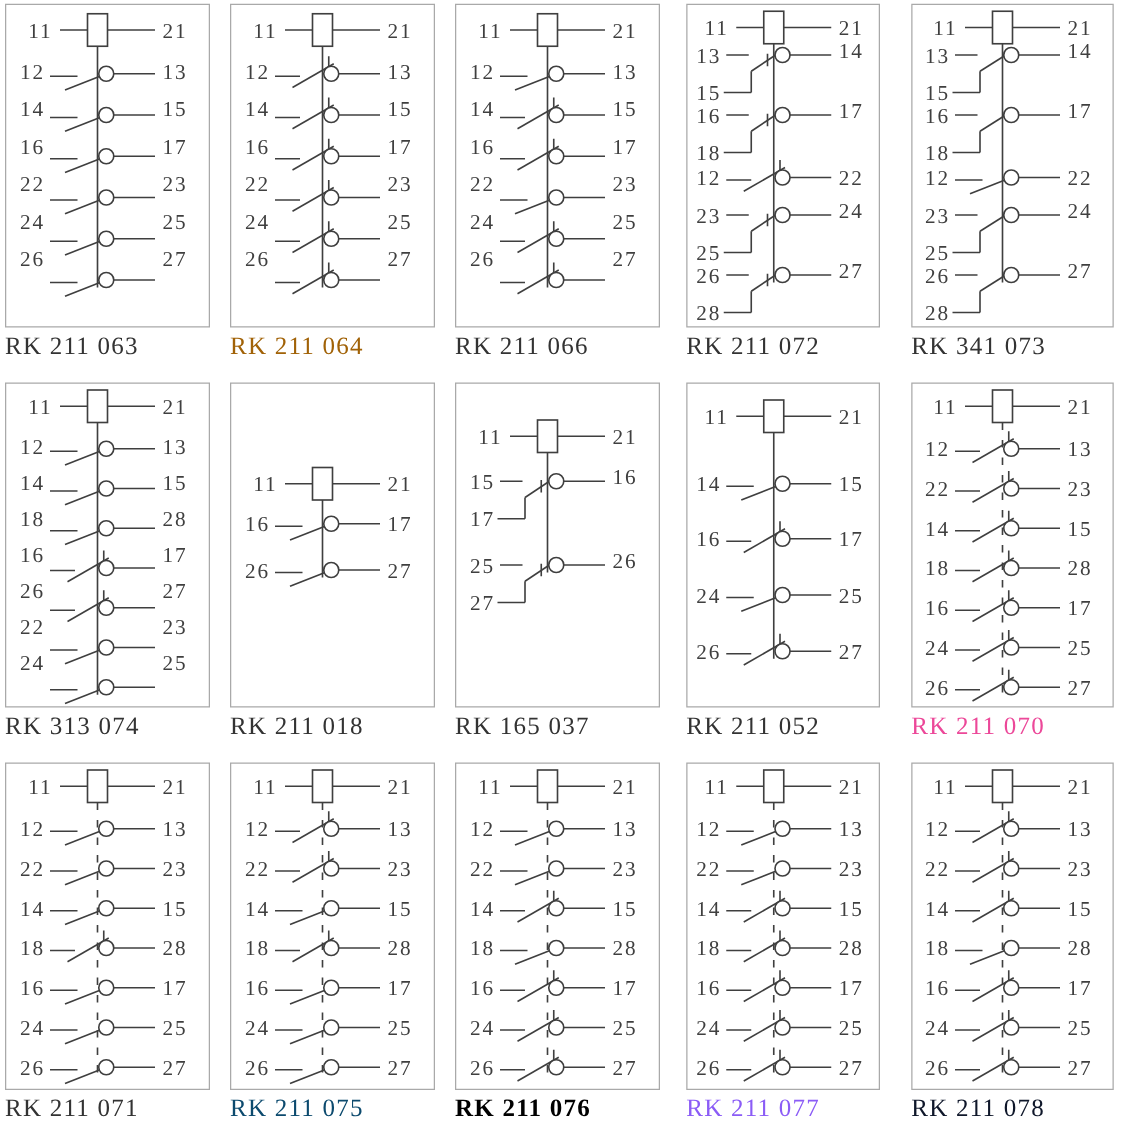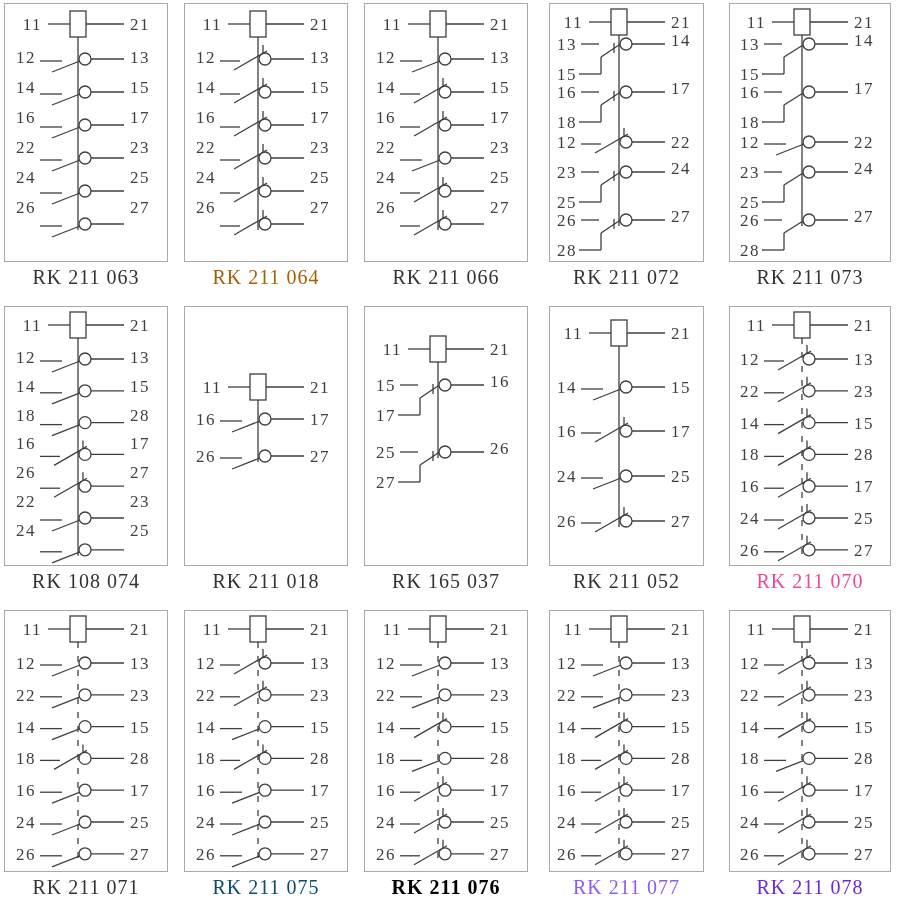--- a/index.html
+++ b/index.html
@@ -12,21 +12,21 @@
   }
   #grid{position:absolute;left:0;top:0;width:900px;height:720px;}
   .cell{position:absolute;}
   .box{
     border:1px solid #a9a9a9;
     background:#ffffff;
     box-sizing:border-box;
   }
   .box svg{display:block;}
   .title{
-    text-align:center;
+    text-align:left;
     margin-top:4px;
     font-size:20px;
     letter-spacing:1px;
     color:#333333;
     white-space:nowrap;
   }
   text.lbl{
     font-family:"Liberation Serif","DejaVu Serif",serif;
     font-size:17px;
     letter-spacing:1.5px;
@@ -356,21 +356,21 @@
             <line x1="54" y1="246" x2="54" y2="229" stroke="#3f3f3f" stroke-width="1.3"></line>
             <line x1="54" y1="229" x2="73" y2="217" stroke="#3f3f3f" stroke-width="1.3"></line>
             <text x="30" y="222" text-anchor="end" class="lbl">26</text>
             <text x="124" y="218" text-anchor="start" class="lbl">27</text>
             <text x="30" y="252" text-anchor="end" class="lbl">28</text>
             <circle cx="79" cy="216" r="6" fill="#ffffff" stroke="#3f3f3f" stroke-width="1.3"></circle>
             <line x1="85" y1="216" x2="118" y2="216" stroke="#3f3f3f" stroke-width="1.3"></line>
           </g>
         </svg>
       </div>
-      <div class="title" style="color: rgb(51, 51, 51);">RK 211 073</div>
+      <div class="title" style="color: rgb(51, 51, 51);">RK 341 073</div>
     </div>
     <div class="cell" style="left: 4px; top: 306px; width: 164px;">
       <div class="box" style="width: 164px; height: 260px; border-color: rgb(169, 169, 169);">
         <svg width="162" height="258" viewBox="0 0 162 258">
           <line x1="43" y1="18" x2="65" y2="18" stroke="#3f3f3f" stroke-width="1.3"></line>
           <line x1="81" y1="18" x2="119" y2="18" stroke="#3f3f3f" stroke-width="1.3"></line>
           <rect x="65" y="5" width="16" height="26" fill="#ffffff" stroke="#3f3f3f" stroke-width="1.3"></rect>
           <text x="37" y="24" text-anchor="end" class="lbl">11</text>
           <text x="125" y="24" text-anchor="start" class="lbl">21</text>
           <line x1="73" y1="31" x2="73" y2="248.8" stroke="#3f3f3f" stroke-width="1.3"></line>
@@ -427,21 +427,21 @@
           <g>
             <line x1="35" y1="244.8" x2="57" y2="244.8" stroke="#3f3f3f" stroke-width="1.3"></line>
             <line x1="47" y1="255.8" x2="75" y2="244.8" stroke="#3f3f3f" stroke-width="1.3"></line>
             <text x="31" y="228.8" text-anchor="end" class="lbl">24</text>
             <text x="125" y="228.8" text-anchor="start" class="lbl">25</text>
             <circle cx="80" cy="242.8" r="6" fill="#ffffff" stroke="#3f3f3f" stroke-width="1.3"></circle>
             <line x1="86" y1="242.8" x2="119" y2="242.8" stroke="#3f3f3f" stroke-width="1.3"></line>
           </g>
         </svg>
       </div>
-      <div class="title" style="color: rgb(51, 51, 51);">RK 108 074</div>
+      <div class="title" style="color: rgb(51, 51, 51);">RK 313 074</div>
     </div>
     <div class="cell" style="left: 184px; top: 306px; width: 164px;">
       <div class="box" style="width: 164px; height: 260px; border-color: rgb(169, 169, 169);">
         <svg width="162" height="258" viewBox="0 0 162 258">
           <line x1="43" y1="80" x2="65" y2="80" stroke="#3f3f3f" stroke-width="1.3"></line>
           <line x1="81" y1="80" x2="119" y2="80" stroke="#3f3f3f" stroke-width="1.3"></line>
           <rect x="65" y="67" width="16" height="26" fill="#ffffff" stroke="#3f3f3f" stroke-width="1.3"></rect>
           <text x="37" y="86" text-anchor="end" class="lbl">11</text>
           <text x="125" y="86" text-anchor="start" class="lbl">21</text>
           <line x1="73" y1="93" x2="73" y2="155" stroke="#3f3f3f" stroke-width="1.3"></line>
@@ -980,15 +980,15 @@
             <line x1="34" y1="244.8" x2="54" y2="244.8" stroke="#3f3f3f" stroke-width="1.3"></line>
             <line x1="48" y1="253.8" x2="81" y2="234.8" stroke="#3f3f3f" stroke-width="1.3"></line>
             <line x1="77" y1="228.8" x2="77" y2="238.8" stroke="#3f3f3f" stroke-width="1.3"></line>
             <text x="30" y="248.8" text-anchor="end" class="lbl">26</text>
             <text x="124" y="248.8" text-anchor="start" class="lbl">27</text>
             <circle cx="79" cy="242.8" r="6" fill="#ffffff" stroke="#3f3f3f" stroke-width="1.3"></circle>
             <line x1="85" y1="242.8" x2="118" y2="242.8" stroke="#3f3f3f" stroke-width="1.3"></line>
           </g>
         </svg>
       </div>
-      <div class="title" style="color: #6d28d9;">RK 211 078</div>
+      <div class="title" style="color: #0f172a;">RK 211 078</div>
     </div>
   </div>
 
 </body></html>

